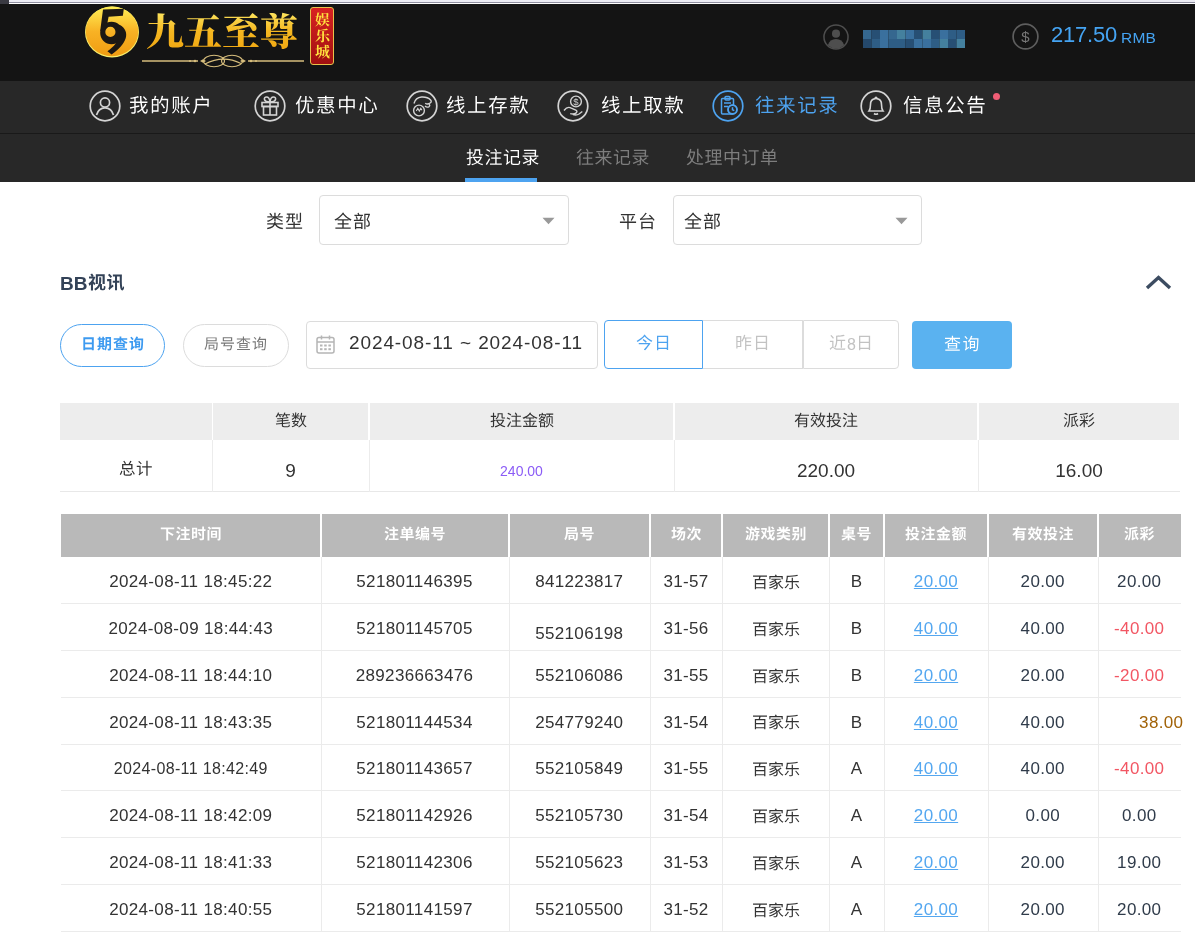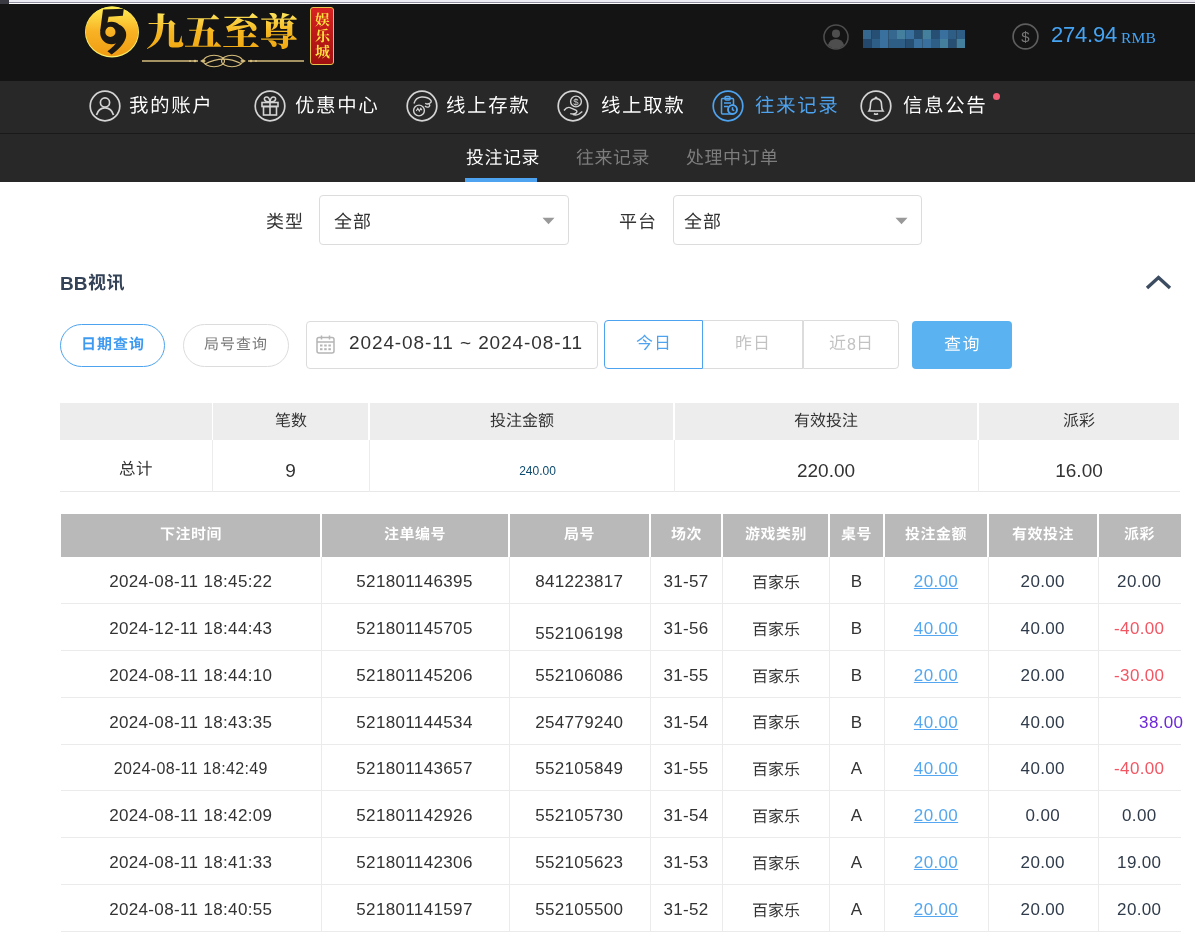--- a/index.html
+++ b/index.html
@@ -97,22 +97,22 @@
       <rect x="76.5" y="9" width="8.5" height="9" fill="#44809e"></rect>
       <rect x="85.0" y="0" width="8.5" height="9" fill="#2e5d85"></rect>
       <rect x="85.0" y="9" width="8.5" height="9" fill="#274f74"></rect>
       <rect x="93.5" y="0" width="8.5" height="9" fill="#2e5d85"></rect>
       <rect x="93.5" y="9" width="8.5" height="9" fill="#44809e"></rect>
     </svg>
 <svg class="abs" style="left:1012px;top:23px;" width="27" height="27" viewBox="0 0 27 27">
 <circle cx="13.5" cy="13.5" r="12.4" fill="none" stroke="#5e5e5e" stroke-width="1.7"></circle>
 <text x="13.5" y="19" font-family="Liberation Sans" font-size="15" fill="#777" text-anchor="middle">$</text>
 </svg>
-<div class="abs" style="left:1051px;top:22px;font-size:22px;letter-spacing:-0.2px;color:#45a4f3;">274.94</div>
-<div class="abs" style="left:1121px;top:29px;font-size:15.5px;color:#45a4f3;letter-spacing:0.2px;font-family:Liberation Serif, serif;">RMB</div>
+<div class="abs" style="left:1051px;top:22px;font-size:22px;letter-spacing:-0.2px;color:#45a4f3;">217.50</div>
+<div class="abs" style="left:1121px;top:29px;font-size:15.5px;color:#45a4f3;letter-spacing:0.2px;">RMB</div>
 <div class="abs" style="left:0;top:81px;width:1195px;height:52px;background:#282828;"></div>
 <div class="abs" style="left:0;top:133px;width:1195px;height:49px;background:#282828;border-top:1px solid #191919;"></div>
 <svg class="abs" style="left:89px;top:90px;" width="32" height="32" viewBox="0 0 32 32">
       <circle cx="16" cy="16" r="14.8" fill="none" stroke="#d4d4d4" stroke-width="1.7"></circle>
       <circle cx="16" cy="12.5" r="4.6" fill="none" stroke="#d4d4d4" stroke-width="1.7"></circle>
       <path d="M7.5 25 Q9.5 17.8 16 17.8 Q22.5 17.8 24.5 25" fill="none" stroke="#d4d4d4" stroke-width="1.7"></path>
     </svg>
 <svg class="abs" style="left:254px;top:90px;" width="32" height="32" viewBox="0 0 32 32">
       <circle cx="16" cy="16" r="14.8" fill="none" stroke="#d4d4d4" stroke-width="1.7"></circle>
       <g fill="none" stroke="#d4d4d4" stroke-width="1.6">
@@ -297,21 +297,21 @@
 <div class="abs" style="left:212px;top:440px;width:1px;height:52px;background:#ececec;"></div>
 <div class="abs" style="left:369px;top:440px;width:1px;height:52px;background:#ececec;"></div>
 <div class="abs" style="left:674px;top:440px;width:1px;height:52px;background:#ececec;"></div>
 <div class="abs" style="left:978px;top:440px;width:1px;height:52px;background:#ececec;"></div>
 <div class="abs flexc" style="left:60px;top:444px;width:152px;height:52px;justify-content:center;">
       <svg width="34.0" height="20.0" viewBox="0 0 34.0 20.0" style="display:inline-block;vertical-align:top;">
         <path transform="translate(0,14.52) scale(0.016500)" fill="#333333" d="M759 -214C816 -145 875 -52 897 10L958 -28C936 -91 875 -180 816 -247ZM412 -269C478 -224 554 -153 591 -104L647 -152C609 -199 532 -267 465 -311ZM281 -241V-34C281 47 312 69 431 69C455 69 630 69 656 69C748 69 773 41 784 -74C762 -78 730 -90 713 -101C707 -13 700 1 650 1C611 1 464 1 435 1C371 1 360 -5 360 -35V-241ZM137 -225C119 -148 84 -60 43 -9L112 24C157 -36 190 -130 208 -212ZM265 -567H737V-391H265ZM186 -638V-319H820V-638H657C692 -689 729 -751 761 -808L684 -839C658 -779 614 -696 575 -638H370L429 -668C411 -715 365 -784 321 -836L257 -806C299 -755 341 -685 358 -638Z M1167 -775C1223 -728 1293 -660 1325 -617L1376 -673C1342 -714 1271 -778 1216 -823ZM1076 -526V-452H1235V-93C1235 -50 1204 -20 1185 -8C1199 7 1219 41 1226 61C1242 40 1270 18 1459 -116C1451 -130 1439 -162 1434 -182L1311 -98V-526ZM1656 -837V-508H1402V-431H1656V80H1735V-431H1989V-508H1735V-837Z"></path>
       </svg>
     </div>
 <div class="abs flexc" style="left:212px;top:445px;width:157px;height:52px;justify-content:center;font-size:19px;color:#333;">9</div>
-<div class="abs flexc" style="left:369px;top:445px;width:305px;height:52px;justify-content:center;font-size:12px;color:#0c4a6e;margin-left:16px;">240.00</div>
+<div class="abs flexc" style="left:369px;top:445px;width:305px;height:52px;justify-content:center;font-size:14px;color:#8b5cf6;">240.00</div>
 <div class="abs flexc" style="left:674px;top:445px;width:304px;height:52px;justify-content:center;font-size:19px;color:#333;">220.00</div>
 <div class="abs flexc" style="left:978px;top:445px;width:202px;height:52px;justify-content:center;font-size:19px;color:#333;">16.00</div>
 <div class="abs" style="left:61px;top:514px;width:1120px;height:43px;background:#b9b9b9;"></div>
 <div class="abs flexc" style="left:61.0px;top:514px;width:259.5px;height:43px;justify-content:center;">
       <svg width="62.0" height="18.1" viewBox="0 0 62.0 18.1" style="display:inline-block;vertical-align:top;">
         <path transform="translate(0,13.20) scale(0.015000)" fill="#ffffff" d="M52 -776V-655H415V87H544V-391C646 -333 760 -260 818 -207L907 -317C830 -380 674 -467 565 -521L544 -496V-655H949V-776Z M1124 -750C1186 -719 1270 -671 1311 -638L1381 -737C1337 -767 1250 -811 1191 -838ZM1068 -470C1130 -440 1215 -393 1255 -362L1322 -462C1278 -492 1192 -534 1132 -560ZM1095 1 1196 82C1256 -16 1320 -130 1373 -235L1285 -315C1225 -199 1148 -74 1095 1ZM1579 -817C1607 -769 1635 -706 1649 -663H1382V-549H1624V-372H1422V-258H1624V-54H1351V60H2004V-54H1749V-258H1941V-372H1749V-549H1977V-663H1673L1768 -698C1755 -741 1720 -806 1689 -854Z M2525 -428C2573 -355 2638 -256 2667 -198L2774 -260C2741 -317 2673 -411 2624 -480ZM2365 -385V-203H2244V-385ZM2365 -490H2244V-664H2365ZM2132 -771V-16H2244V-96H2477V-771ZM2813 -843V-665H2514V-546H2813V-71C2813 -51 2805 -44 2783 -44C2761 -44 2687 -44 2617 -47C2635 -13 2654 41 2659 74C2759 75 2830 72 2874 53C2919 34 2935 2 2935 -70V-546H3037V-665H2935V-843Z M3170 -609V88H3294V-609ZM3184 -785C3230 -737 3281 -671 3302 -627L3403 -692C3380 -737 3325 -799 3279 -843ZM3503 -282H3696V-186H3503ZM3503 -473H3696V-378H3503ZM3396 -569V-90H3808V-569ZM3438 -800V-688H3913V-40C3913 -28 3909 -23 3896 -23C3885 -23 3847 -22 3816 -24C3830 5 3845 52 3850 83C3913 83 3960 81 3994 63C4027 44 4037 16 4037 -40V-800Z"></path>
       </svg>
     </div>
 <div class="abs" style="left:319.5px;top:514px;width:2px;height:43px;background:#fff;"></div>
 <div class="abs flexc" style="left:320.5px;top:514px;width:188.0px;height:43px;justify-content:center;">
@@ -385,21 +385,21 @@
     </div>
 <div class="abs" style="left:61px;top:649.9px;width:1120px;height:1px;background:#ebebeb;"></div>
 <div class="abs" style="left:320.5px;top:604.1px;width:1px;height:46.8px;background:#ebebeb;"></div>
 <div class="abs" style="left:508.5px;top:604.1px;width:1px;height:46.8px;background:#ebebeb;"></div>
 <div class="abs" style="left:650.0px;top:604.1px;width:1px;height:46.8px;background:#ebebeb;"></div>
 <div class="abs" style="left:722.0px;top:604.1px;width:1px;height:46.8px;background:#ebebeb;"></div>
 <div class="abs" style="left:829.0px;top:604.1px;width:1px;height:46.8px;background:#ebebeb;"></div>
 <div class="abs" style="left:884.0px;top:604.1px;width:1px;height:46.8px;background:#ebebeb;"></div>
 <div class="abs" style="left:988.0px;top:604.1px;width:1px;height:46.8px;background:#ebebeb;"></div>
 <div class="abs" style="left:1097.5px;top:604.1px;width:1px;height:46.8px;background:#ebebeb;"></div>
-<div class="abs flexc" style="left:61.0px;top:605.6px;width:259.5px;height:46.8px;justify-content:center;font-size:17px;letter-spacing:0.35px;color:#333;">2024-12-11 18:44:43</div>
+<div class="abs flexc" style="left:61.0px;top:605.6px;width:259.5px;height:46.8px;justify-content:center;font-size:17px;letter-spacing:0.35px;color:#333;">2024-08-09 18:44:43</div>
 <div class="abs flexc" style="left:320.5px;top:605.6px;width:188.0px;height:46.8px;justify-content:center;font-size:17px;letter-spacing:0.35px;color:#333;">521801145705</div>
 <div class="abs flexc" style="left:508.5px;top:611px;width:141.5px;height:46.8px;justify-content:center;font-size:17px;letter-spacing:0.35px;color:#333;">552106198</div>
 <div class="abs flexc" style="left:650.0px;top:605.6px;width:72.0px;height:46.8px;justify-content:center;font-size:17px;letter-spacing:0.35px;color:#333;">31-56</div>
 <div class="abs flexc" style="left:829.0px;top:605.6px;width:55.0px;height:46.8px;justify-content:center;font-size:17px;letter-spacing:0.35px;color:#333;">B</div>
 <div class="abs flexc" style="left:884.0px;top:605.6px;width:104.0px;height:46.8px;justify-content:center;font-size:17px;letter-spacing:0.35px;color:#54a7f0;text-decoration:underline;">40.00</div>
 <div class="abs flexc" style="left:988.0px;top:605.6px;width:109.5px;height:46.8px;justify-content:center;font-size:17px;letter-spacing:0.35px;color:#2f3b4a;">40.00</div>
 <div class="abs flexc" style="left:1097.5px;top:605.6px;width:83.5px;height:46.8px;justify-content:center;font-size:17px;letter-spacing:0.35px;color:#f25663;">-40.00</div>
 <div class="abs flexc" style="left:722.0px;top:607.1px;width:107.0px;height:46.8px;justify-content:center;">
       <svg width="48.0" height="19.4" viewBox="0 0 48.0 19.4" style="display:inline-block;vertical-align:top;">
         <path transform="translate(0,14.08) scale(0.016000)" fill="#333333" d="M177 -563V81H253V16H759V81H837V-563H497C510 -608 524 -662 536 -713H937V-786H64V-713H449C442 -663 431 -607 420 -563ZM253 -241H759V-54H253ZM253 -310V-493H759V-310Z M1423 -824C1436 -802 1450 -775 1461 -750H1084V-544H1157V-682H1846V-544H1923V-750H1551C1539 -780 1519 -817 1501 -847ZM1790 -481C1734 -429 1647 -363 1571 -313C1548 -368 1514 -421 1467 -467C1492 -484 1516 -501 1537 -520H1789V-586H1209V-520H1438C1342 -456 1205 -405 1080 -374C1093 -360 1114 -329 1121 -315C1217 -343 1321 -383 1411 -433C1430 -415 1446 -395 1460 -374C1373 -310 1204 -238 1078 -207C1091 -191 1108 -165 1116 -148C1236 -185 1391 -256 1489 -324C1501 -300 1510 -277 1516 -254C1416 -163 1221 -69 1061 -32C1076 -15 1092 13 1100 32C1244 -12 1416 -95 1530 -182C1539 -101 1521 -33 1491 -10C1473 7 1454 10 1427 10C1406 10 1372 9 1336 5C1348 26 1355 56 1356 76C1388 77 1420 78 1441 78C1487 78 1513 70 1545 43C1601 1 1625 -124 1591 -253L1639 -282C1693 -136 1788 -20 1916 38C1927 18 1949 -9 1966 -23C1840 -73 1744 -186 1697 -319C1752 -355 1806 -395 1852 -432Z M2236 -278C2187 -189 2109 -94 2038 -32C2056 -20 2086 4 2100 17C2169 -52 2253 -158 2309 -254ZM2692 -247C2765 -167 2851 -55 2891 14L2960 -22C2919 -90 2829 -198 2757 -277ZM2129 -351C2139 -360 2180 -364 2247 -364H2482V-18C2482 -2 2475 3 2458 4C2441 4 2382 5 2318 3C2329 24 2341 57 2345 78C2431 78 2482 77 2515 64C2547 52 2558 30 2558 -18V-364H2924L2925 -440H2558V-641H2482V-440H2201C2219 -515 2237 -609 2245 -698C2462 -703 2716 -723 2875 -763L2832 -829C2679 -789 2398 -770 2171 -764C2169 -648 2143 -519 2135 -486C2126 -450 2117 -427 2104 -422C2112 -403 2125 -367 2129 -351Z"></path>
@@ -408,27 +408,27 @@
 <div class="abs" style="left:61px;top:696.7px;width:1120px;height:1px;background:#ebebeb;"></div>
 <div class="abs" style="left:320.5px;top:650.9px;width:1px;height:46.8px;background:#ebebeb;"></div>
 <div class="abs" style="left:508.5px;top:650.9px;width:1px;height:46.8px;background:#ebebeb;"></div>
 <div class="abs" style="left:650.0px;top:650.9px;width:1px;height:46.8px;background:#ebebeb;"></div>
 <div class="abs" style="left:722.0px;top:650.9px;width:1px;height:46.8px;background:#ebebeb;"></div>
 <div class="abs" style="left:829.0px;top:650.9px;width:1px;height:46.8px;background:#ebebeb;"></div>
 <div class="abs" style="left:884.0px;top:650.9px;width:1px;height:46.8px;background:#ebebeb;"></div>
 <div class="abs" style="left:988.0px;top:650.9px;width:1px;height:46.8px;background:#ebebeb;"></div>
 <div class="abs" style="left:1097.5px;top:650.9px;width:1px;height:46.8px;background:#ebebeb;"></div>
 <div class="abs flexc" style="left:61.0px;top:652.4px;width:259.5px;height:46.8px;justify-content:center;font-size:17px;letter-spacing:0.35px;color:#333;">2024-08-11 18:44:10</div>
-<div class="abs flexc" style="left:320.5px;top:652.4px;width:188.0px;height:46.8px;justify-content:center;font-size:17px;letter-spacing:0.35px;color:#333;">521801145206</div>
+<div class="abs flexc" style="left:320.5px;top:652.4px;width:188.0px;height:46.8px;justify-content:center;font-size:17px;letter-spacing:0.35px;color:#333;">289236663476</div>
 <div class="abs flexc" style="left:508.5px;top:652.4px;width:141.5px;height:46.8px;justify-content:center;font-size:17px;letter-spacing:0.35px;color:#333;">552106086</div>
 <div class="abs flexc" style="left:650.0px;top:652.4px;width:72.0px;height:46.8px;justify-content:center;font-size:17px;letter-spacing:0.35px;color:#333;">31-55</div>
 <div class="abs flexc" style="left:829.0px;top:652.4px;width:55.0px;height:46.8px;justify-content:center;font-size:17px;letter-spacing:0.35px;color:#333;">B</div>
 <div class="abs flexc" style="left:884.0px;top:652.4px;width:104.0px;height:46.8px;justify-content:center;font-size:17px;letter-spacing:0.35px;color:#54a7f0;text-decoration:underline;">20.00</div>
 <div class="abs flexc" style="left:988.0px;top:652.4px;width:109.5px;height:46.8px;justify-content:center;font-size:17px;letter-spacing:0.35px;color:#2f3b4a;">20.00</div>
-<div class="abs flexc" style="left:1097.5px;top:652.4px;width:83.5px;height:46.8px;justify-content:center;font-size:17px;letter-spacing:0.35px;color:#f25663;">-30.00</div>
+<div class="abs flexc" style="left:1097.5px;top:652.4px;width:83.5px;height:46.8px;justify-content:center;font-size:17px;letter-spacing:0.35px;color:#f25663;">-20.00</div>
 <div class="abs flexc" style="left:722.0px;top:653.9px;width:107.0px;height:46.8px;justify-content:center;">
       <svg width="48.0" height="19.4" viewBox="0 0 48.0 19.4" style="display:inline-block;vertical-align:top;">
         <path transform="translate(0,14.08) scale(0.016000)" fill="#333333" d="M177 -563V81H253V16H759V81H837V-563H497C510 -608 524 -662 536 -713H937V-786H64V-713H449C442 -663 431 -607 420 -563ZM253 -241H759V-54H253ZM253 -310V-493H759V-310Z M1423 -824C1436 -802 1450 -775 1461 -750H1084V-544H1157V-682H1846V-544H1923V-750H1551C1539 -780 1519 -817 1501 -847ZM1790 -481C1734 -429 1647 -363 1571 -313C1548 -368 1514 -421 1467 -467C1492 -484 1516 -501 1537 -520H1789V-586H1209V-520H1438C1342 -456 1205 -405 1080 -374C1093 -360 1114 -329 1121 -315C1217 -343 1321 -383 1411 -433C1430 -415 1446 -395 1460 -374C1373 -310 1204 -238 1078 -207C1091 -191 1108 -165 1116 -148C1236 -185 1391 -256 1489 -324C1501 -300 1510 -277 1516 -254C1416 -163 1221 -69 1061 -32C1076 -15 1092 13 1100 32C1244 -12 1416 -95 1530 -182C1539 -101 1521 -33 1491 -10C1473 7 1454 10 1427 10C1406 10 1372 9 1336 5C1348 26 1355 56 1356 76C1388 77 1420 78 1441 78C1487 78 1513 70 1545 43C1601 1 1625 -124 1591 -253L1639 -282C1693 -136 1788 -20 1916 38C1927 18 1949 -9 1966 -23C1840 -73 1744 -186 1697 -319C1752 -355 1806 -395 1852 -432Z M2236 -278C2187 -189 2109 -94 2038 -32C2056 -20 2086 4 2100 17C2169 -52 2253 -158 2309 -254ZM2692 -247C2765 -167 2851 -55 2891 14L2960 -22C2919 -90 2829 -198 2757 -277ZM2129 -351C2139 -360 2180 -364 2247 -364H2482V-18C2482 -2 2475 3 2458 4C2441 4 2382 5 2318 3C2329 24 2341 57 2345 78C2431 78 2482 77 2515 64C2547 52 2558 30 2558 -18V-364H2924L2925 -440H2558V-641H2482V-440H2201C2219 -515 2237 -609 2245 -698C2462 -703 2716 -723 2875 -763L2832 -829C2679 -789 2398 -770 2171 -764C2169 -648 2143 -519 2135 -486C2126 -450 2117 -427 2104 -422C2112 -403 2125 -367 2129 -351Z"></path>
       </svg>
     </div>
 <div class="abs" style="left:61px;top:743.5px;width:1120px;height:1px;background:#ebebeb;"></div>
 <div class="abs" style="left:320.5px;top:697.7px;width:1px;height:46.8px;background:#ebebeb;"></div>
 <div class="abs" style="left:508.5px;top:697.7px;width:1px;height:46.8px;background:#ebebeb;"></div>
 <div class="abs" style="left:650.0px;top:697.7px;width:1px;height:46.8px;background:#ebebeb;"></div>
 <div class="abs" style="left:722.0px;top:697.7px;width:1px;height:46.8px;background:#ebebeb;"></div>
@@ -436,21 +436,21 @@
 <div class="abs" style="left:884.0px;top:697.7px;width:1px;height:46.8px;background:#ebebeb;"></div>
 <div class="abs" style="left:988.0px;top:697.7px;width:1px;height:46.8px;background:#ebebeb;"></div>
 <div class="abs" style="left:1097.5px;top:697.7px;width:1px;height:46.8px;background:#ebebeb;"></div>
 <div class="abs flexc" style="left:61.0px;top:699.2px;width:259.5px;height:46.8px;justify-content:center;font-size:17px;letter-spacing:0.35px;color:#333;">2024-08-11 18:43:35</div>
 <div class="abs flexc" style="left:320.5px;top:699.2px;width:188.0px;height:46.8px;justify-content:center;font-size:17px;letter-spacing:0.35px;color:#333;">521801144534</div>
 <div class="abs flexc" style="left:508.5px;top:699.2px;width:141.5px;height:46.8px;justify-content:center;font-size:17px;letter-spacing:0.35px;color:#333;">254779240</div>
 <div class="abs flexc" style="left:650.0px;top:699.2px;width:72.0px;height:46.8px;justify-content:center;font-size:17px;letter-spacing:0.35px;color:#333;">31-54</div>
 <div class="abs flexc" style="left:829.0px;top:699.2px;width:55.0px;height:46.8px;justify-content:center;font-size:17px;letter-spacing:0.35px;color:#333;">B</div>
 <div class="abs flexc" style="left:884.0px;top:699.2px;width:104.0px;height:46.8px;justify-content:center;font-size:17px;letter-spacing:0.35px;color:#54a7f0;text-decoration:underline;">40.00</div>
 <div class="abs flexc" style="left:988.0px;top:699.2px;width:109.5px;height:46.8px;justify-content:center;font-size:17px;letter-spacing:0.35px;color:#2f3b4a;">40.00</div>
-<div class="abs flexc" style="left:1097.5px;top:699.2px;width:83.5px;height:46.8px;justify-content:center;font-size:17px;letter-spacing:0.35px;color:#6d28d9;padding-left:44px;">38.00</div>
+<div class="abs flexc" style="left:1097.5px;top:699.2px;width:83.5px;height:46.8px;justify-content:center;font-size:17px;letter-spacing:0.35px;color:#a16207;padding-left:44px;">38.00</div>
 <div class="abs flexc" style="left:722.0px;top:700.7px;width:107.0px;height:46.8px;justify-content:center;">
       <svg width="48.0" height="19.4" viewBox="0 0 48.0 19.4" style="display:inline-block;vertical-align:top;">
         <path transform="translate(0,14.08) scale(0.016000)" fill="#333333" d="M177 -563V81H253V16H759V81H837V-563H497C510 -608 524 -662 536 -713H937V-786H64V-713H449C442 -663 431 -607 420 -563ZM253 -241H759V-54H253ZM253 -310V-493H759V-310Z M1423 -824C1436 -802 1450 -775 1461 -750H1084V-544H1157V-682H1846V-544H1923V-750H1551C1539 -780 1519 -817 1501 -847ZM1790 -481C1734 -429 1647 -363 1571 -313C1548 -368 1514 -421 1467 -467C1492 -484 1516 -501 1537 -520H1789V-586H1209V-520H1438C1342 -456 1205 -405 1080 -374C1093 -360 1114 -329 1121 -315C1217 -343 1321 -383 1411 -433C1430 -415 1446 -395 1460 -374C1373 -310 1204 -238 1078 -207C1091 -191 1108 -165 1116 -148C1236 -185 1391 -256 1489 -324C1501 -300 1510 -277 1516 -254C1416 -163 1221 -69 1061 -32C1076 -15 1092 13 1100 32C1244 -12 1416 -95 1530 -182C1539 -101 1521 -33 1491 -10C1473 7 1454 10 1427 10C1406 10 1372 9 1336 5C1348 26 1355 56 1356 76C1388 77 1420 78 1441 78C1487 78 1513 70 1545 43C1601 1 1625 -124 1591 -253L1639 -282C1693 -136 1788 -20 1916 38C1927 18 1949 -9 1966 -23C1840 -73 1744 -186 1697 -319C1752 -355 1806 -395 1852 -432Z M2236 -278C2187 -189 2109 -94 2038 -32C2056 -20 2086 4 2100 17C2169 -52 2253 -158 2309 -254ZM2692 -247C2765 -167 2851 -55 2891 14L2960 -22C2919 -90 2829 -198 2757 -277ZM2129 -351C2139 -360 2180 -364 2247 -364H2482V-18C2482 -2 2475 3 2458 4C2441 4 2382 5 2318 3C2329 24 2341 57 2345 78C2431 78 2482 77 2515 64C2547 52 2558 30 2558 -18V-364H2924L2925 -440H2558V-641H2482V-440H2201C2219 -515 2237 -609 2245 -698C2462 -703 2716 -723 2875 -763L2832 -829C2679 -789 2398 -770 2171 -764C2169 -648 2143 -519 2135 -486C2126 -450 2117 -427 2104 -422C2112 -403 2125 -367 2129 -351Z"></path>
       </svg>
     </div>
 <div class="abs" style="left:61px;top:790.3px;width:1120px;height:1px;background:#ebebeb;"></div>
 <div class="abs" style="left:320.5px;top:744.5px;width:1px;height:46.8px;background:#ebebeb;"></div>
 <div class="abs" style="left:508.5px;top:744.5px;width:1px;height:46.8px;background:#ebebeb;"></div>
 <div class="abs" style="left:650.0px;top:744.5px;width:1px;height:46.8px;background:#ebebeb;"></div>
 <div class="abs" style="left:722.0px;top:744.5px;width:1px;height:46.8px;background:#ebebeb;"></div>

